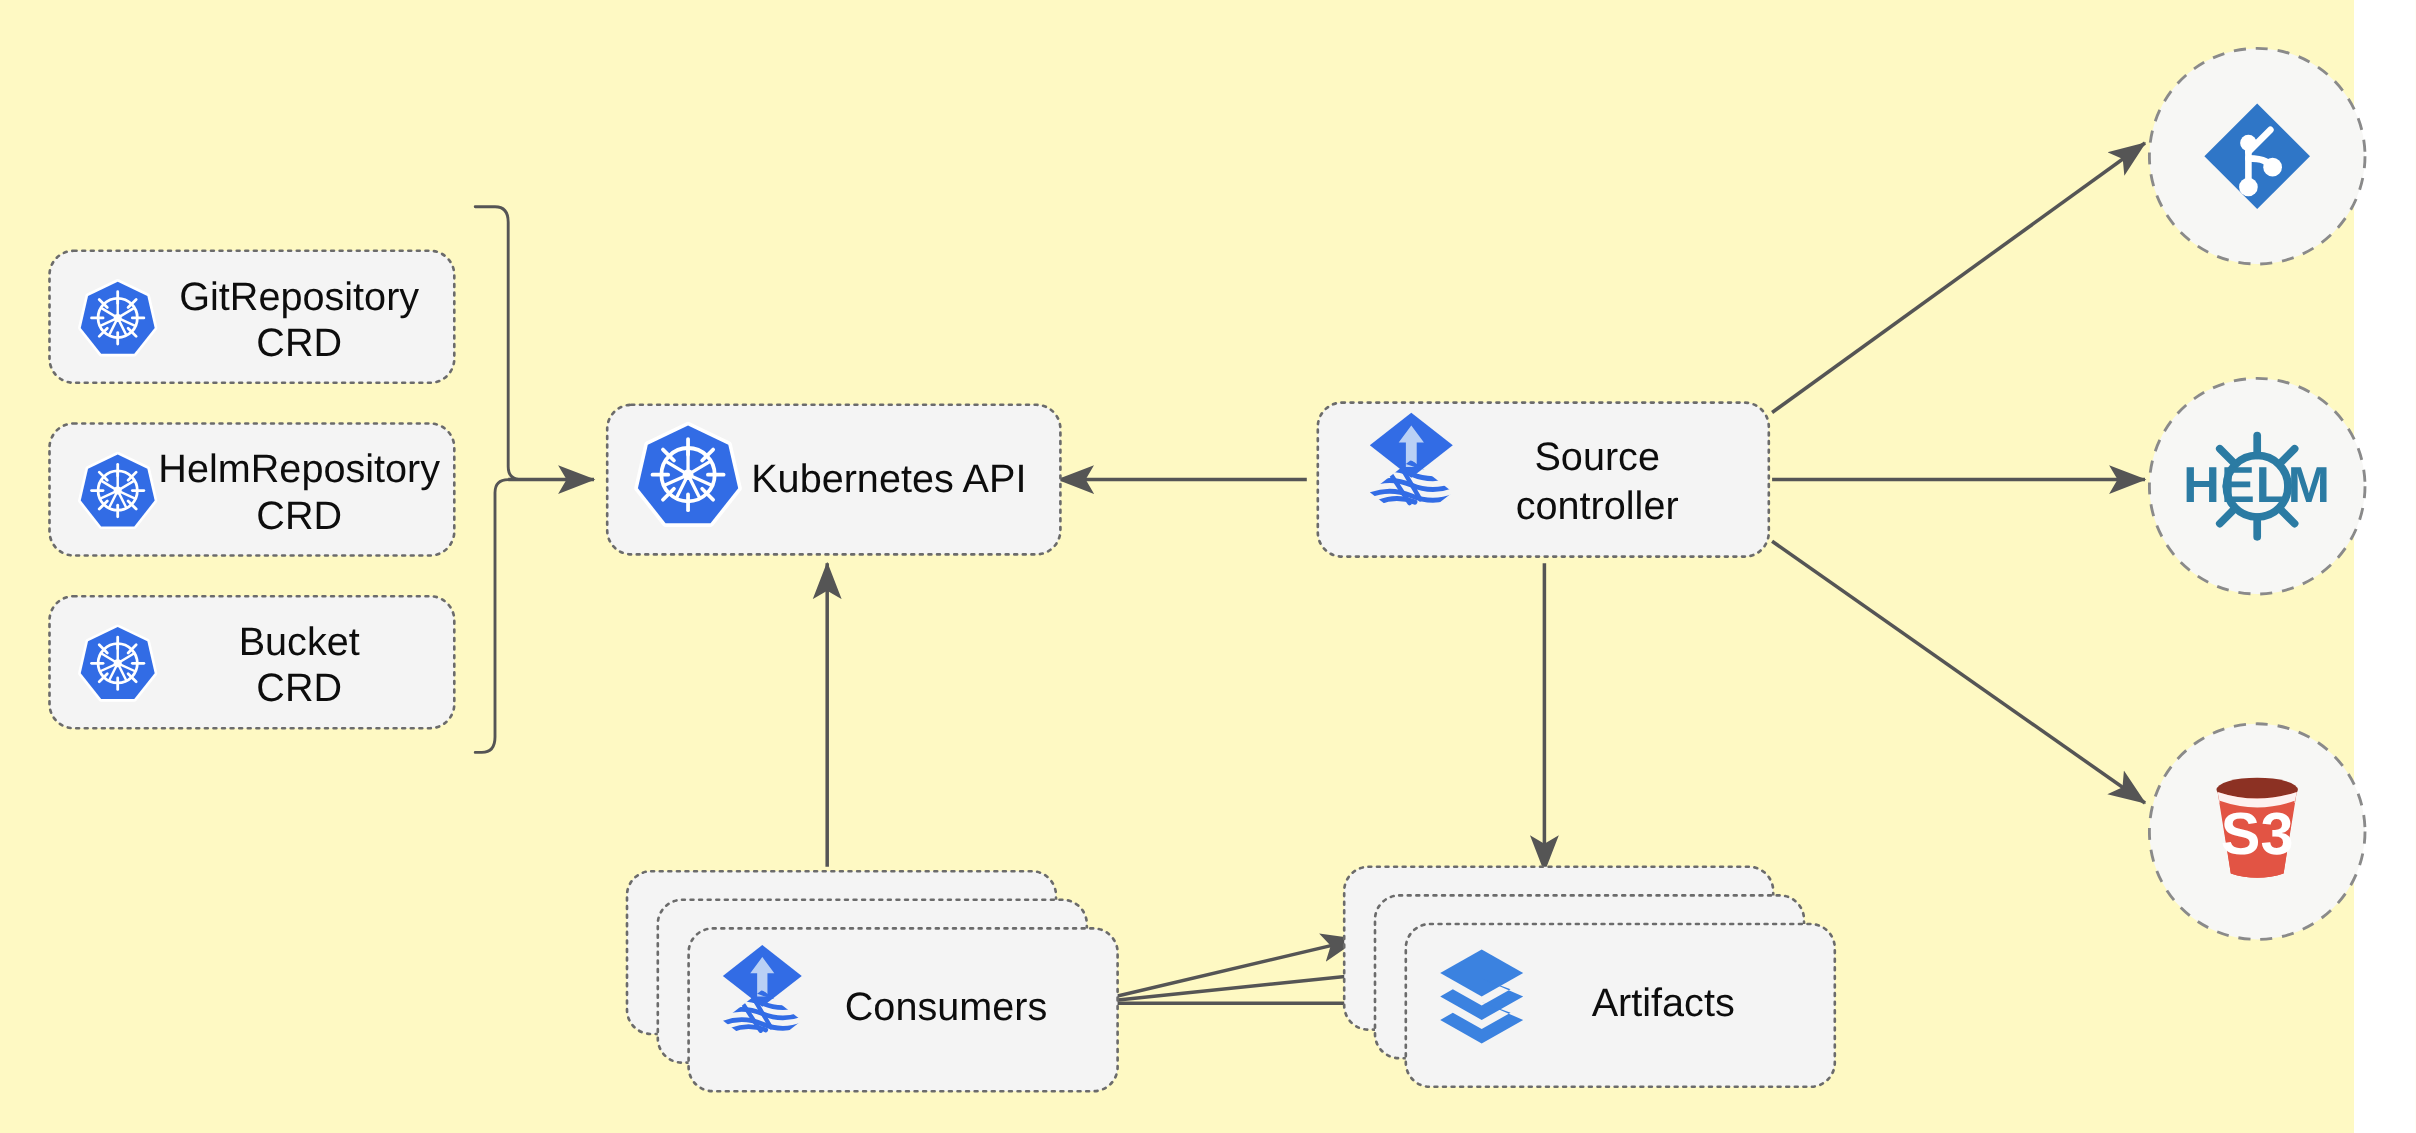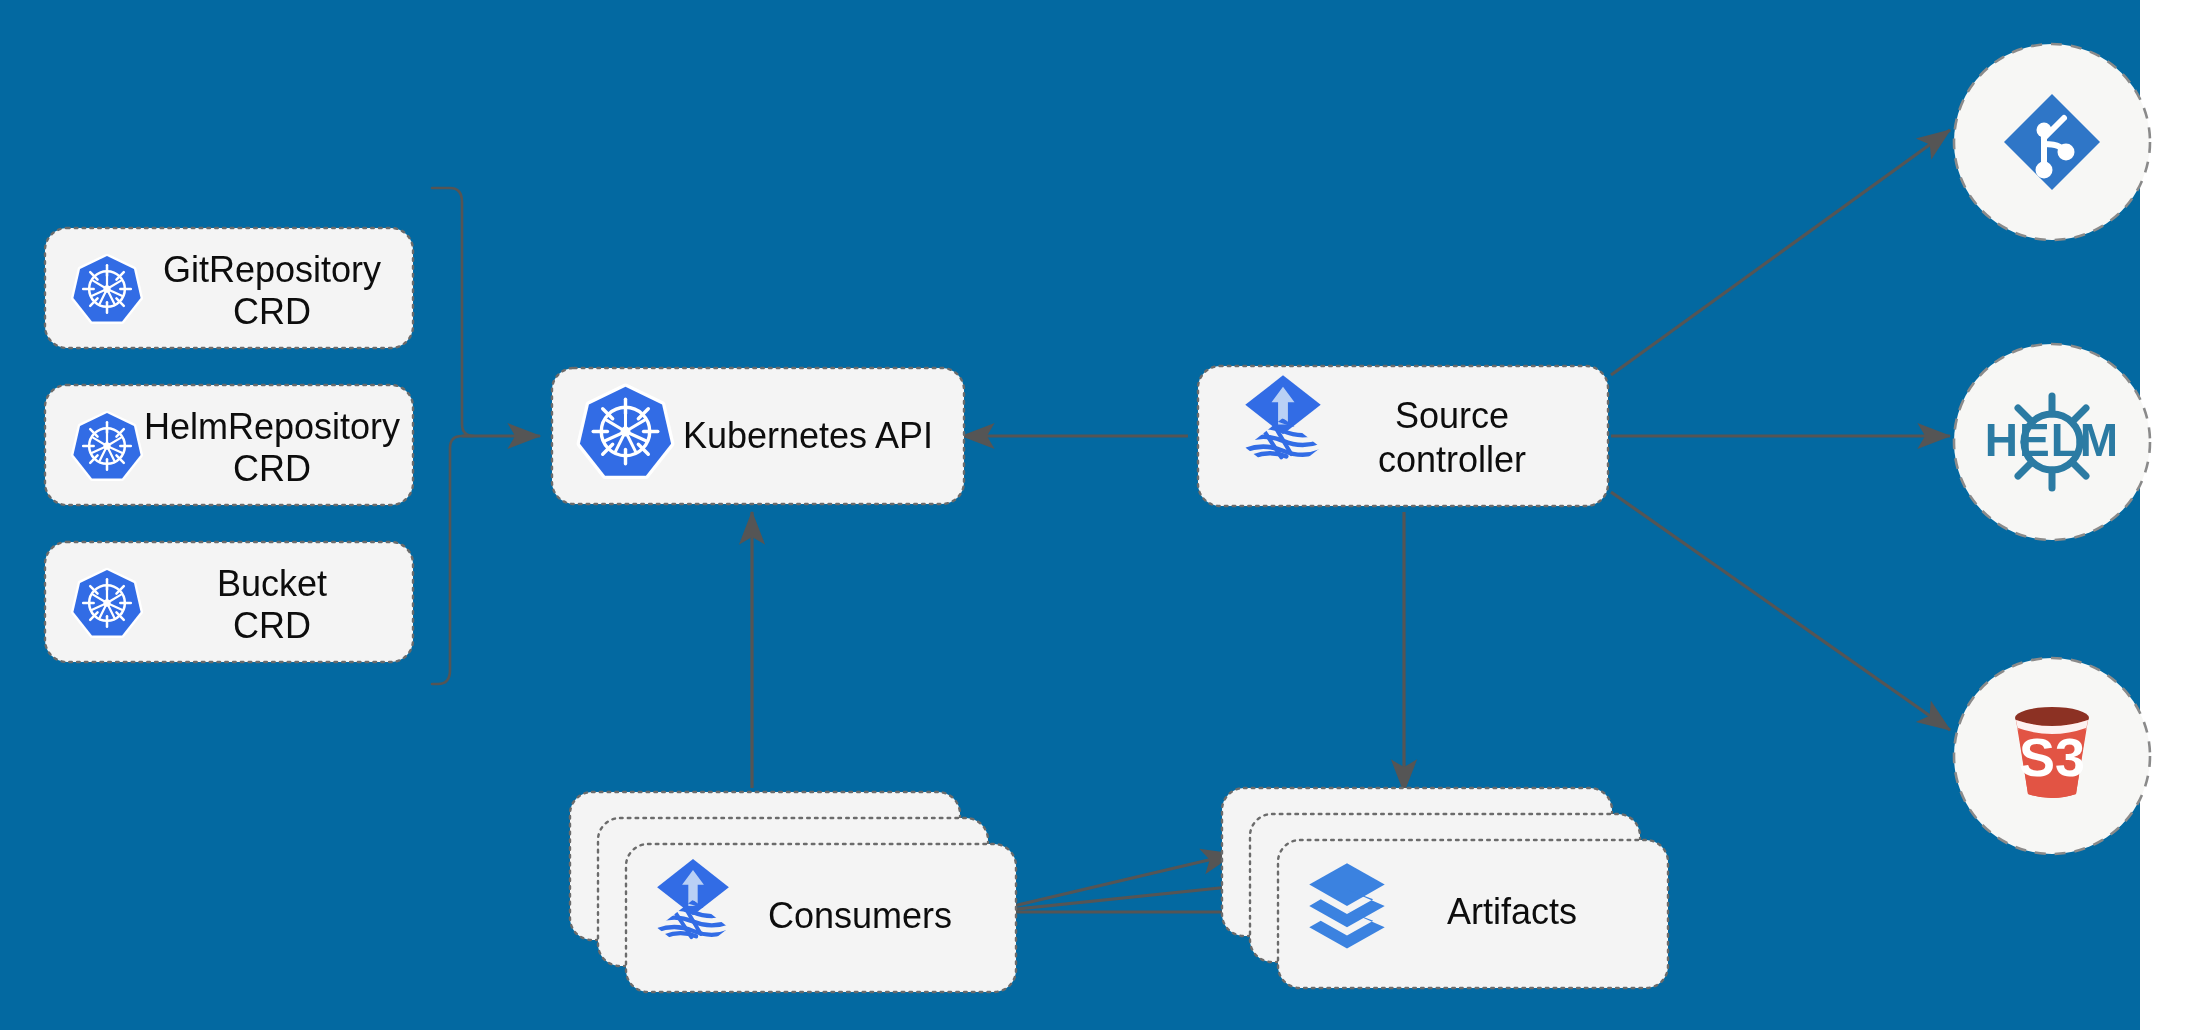--- a/index.html
+++ b/index.html
@@ -10,21 +10,21 @@
   body {
     width: 2196px;
     height: 1030px;
     font-family: "Liberation Sans", sans-serif;
     overflow: hidden;
   }
   #diagram-root {
     position: relative;
     width: 2140px;
     height: 1030px;
-    background: #0369a1;
+    background: #fef9c3;
   }
   svg.canvas {
     position: absolute;
     top: 0;
     left: 0;
     width: 2196px;
     height: 1030px;
     display: block;
   }
   .node-label {

